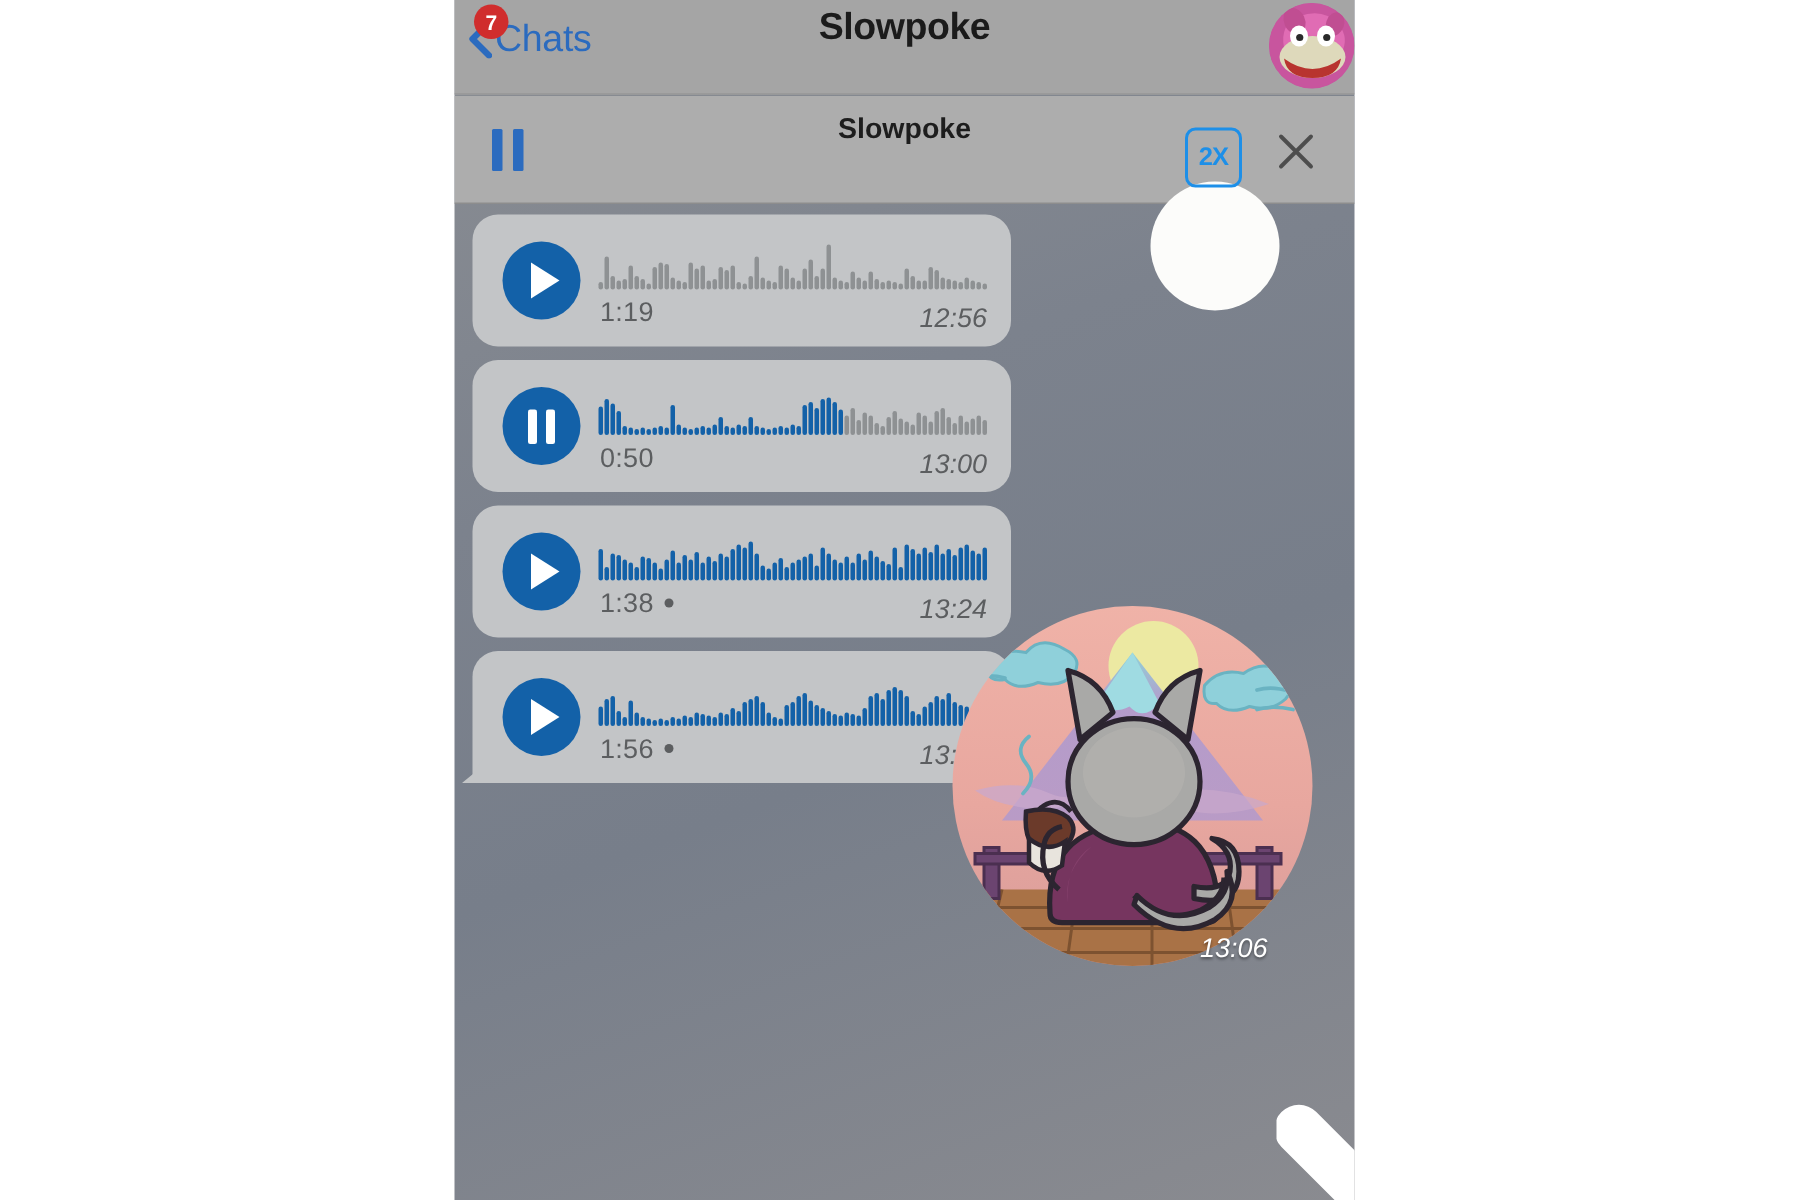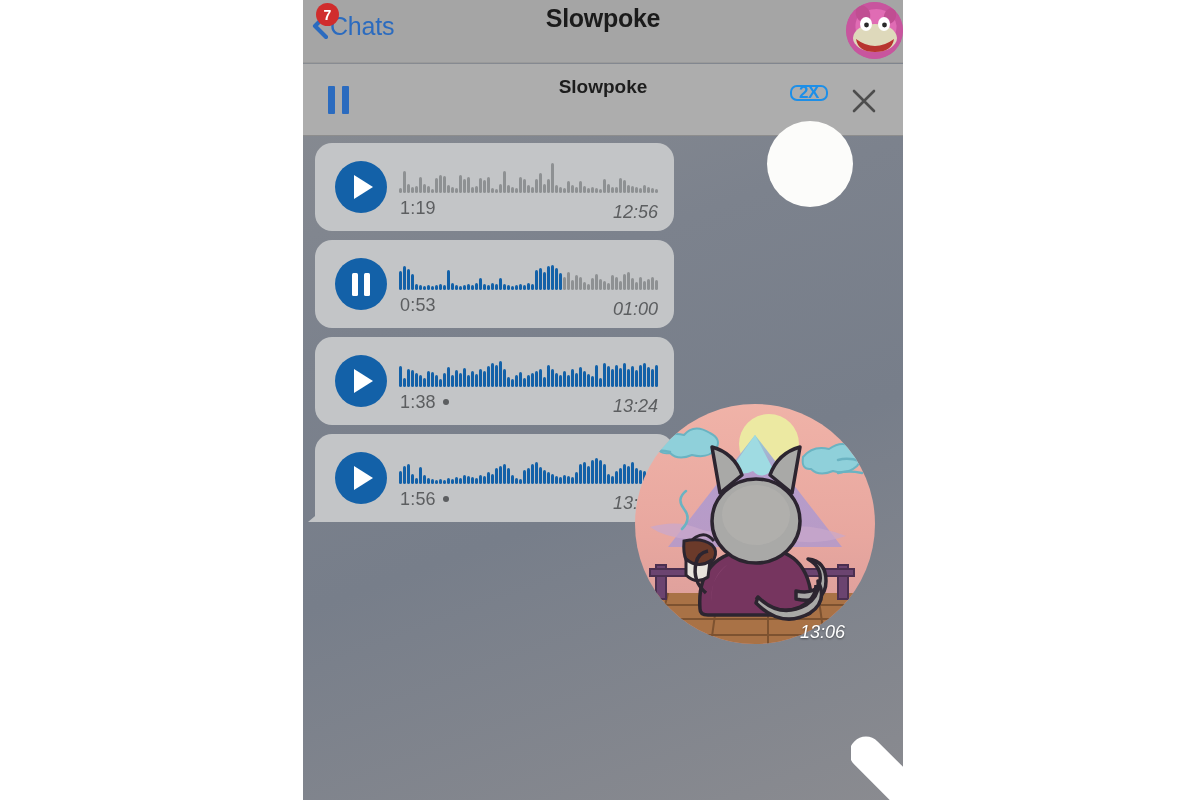--- a/index.html
+++ b/index.html
@@ -58,21 +58,21 @@
     border-bottom:1px solid #8d8d8d;
   }
   .player-pause { position:absolute; left:22px; top:22px; width:28px; height:28px; cursor:pointer; }
   .player-pause i { position:absolute; top:0; width:7px; height:28px; background:#2b6bbf; border-radius:1px;}
   .player-pause i:nth-child(1){ left:3px; }
   .player-pause i:nth-child(2){ left:17px; }
   .player-center { position:absolute; left:0; top:11px; width:600px; text-align:center; }
   .player-title { font-size:19px; font-weight:600; color:#1d1d1d; line-height:24px;}
   .player-sub { font-size:17px; color:#5d5d5d; line-height:22px;}
   .speed-btn {
-    position:absolute; left:487px; top:21px; width:38px; height:16px;
+    position:absolute; left:487px; top:21px; width:38px; height:40px;
     border:2.5px solid #1d8fe8; border-radius:7px;
     display:flex; align-items:center; justify-content:center;
     color:#1d8fe8; font-size:17px; font-weight:700; letter-spacing:-0.5px;
     cursor:pointer; z-index:40;
   }
   .close-btn {
     position:absolute; left:548px; top:24px; width:26px; height:26px; cursor:pointer; z-index:40;
   }
   .close-btn svg { display:block; }
 
@@ -337,22 +337,22 @@
             <span style="left: 224px; height: 16px; background: rgb(142, 145, 147);"></span>
             <span style="left: 228px; height: 18px; background: rgb(142, 145, 147);"></span>
             <span style="left: 232px; height: 12px; background: rgb(142, 145, 147);"></span>
             <span style="left: 236px; height: 8px; background: rgb(142, 145, 147);"></span>
             <span style="left: 240px; height: 13px; background: rgb(142, 145, 147);"></span>
             <span style="left: 244px; height: 9px; background: rgb(142, 145, 147);"></span>
             <span style="left: 248px; height: 11px; background: rgb(142, 145, 147);"></span>
             <span style="left: 252px; height: 13px; background: rgb(142, 145, 147);"></span>
             <span style="left: 256px; height: 10px; background: rgb(142, 145, 147);"></span>
           </div>
-          <div class="dur">0:53</div>
-          <div class="time">01:00</div>
+          <div class="dur">0:50</div>
+          <div class="time">13:00</div>
         </div>
         <div class="voice-bubble" style="top: 201px; text-align: center;">
           <div class="play-circle">
             <div class="play-tri"></div>
           </div>
           <div class="wave">
             <span style="left: 0px; height: 21px; background: rgb(19, 97, 168);"></span>
             <span style="left: 4px; height: 9px; background: rgb(19, 97, 168);"></span>
             <span style="left: 8px; height: 18px; background: rgb(19, 97, 168);"></span>
             <span style="left: 12px; height: 17px; background: rgb(19, 97, 168);"></span>

